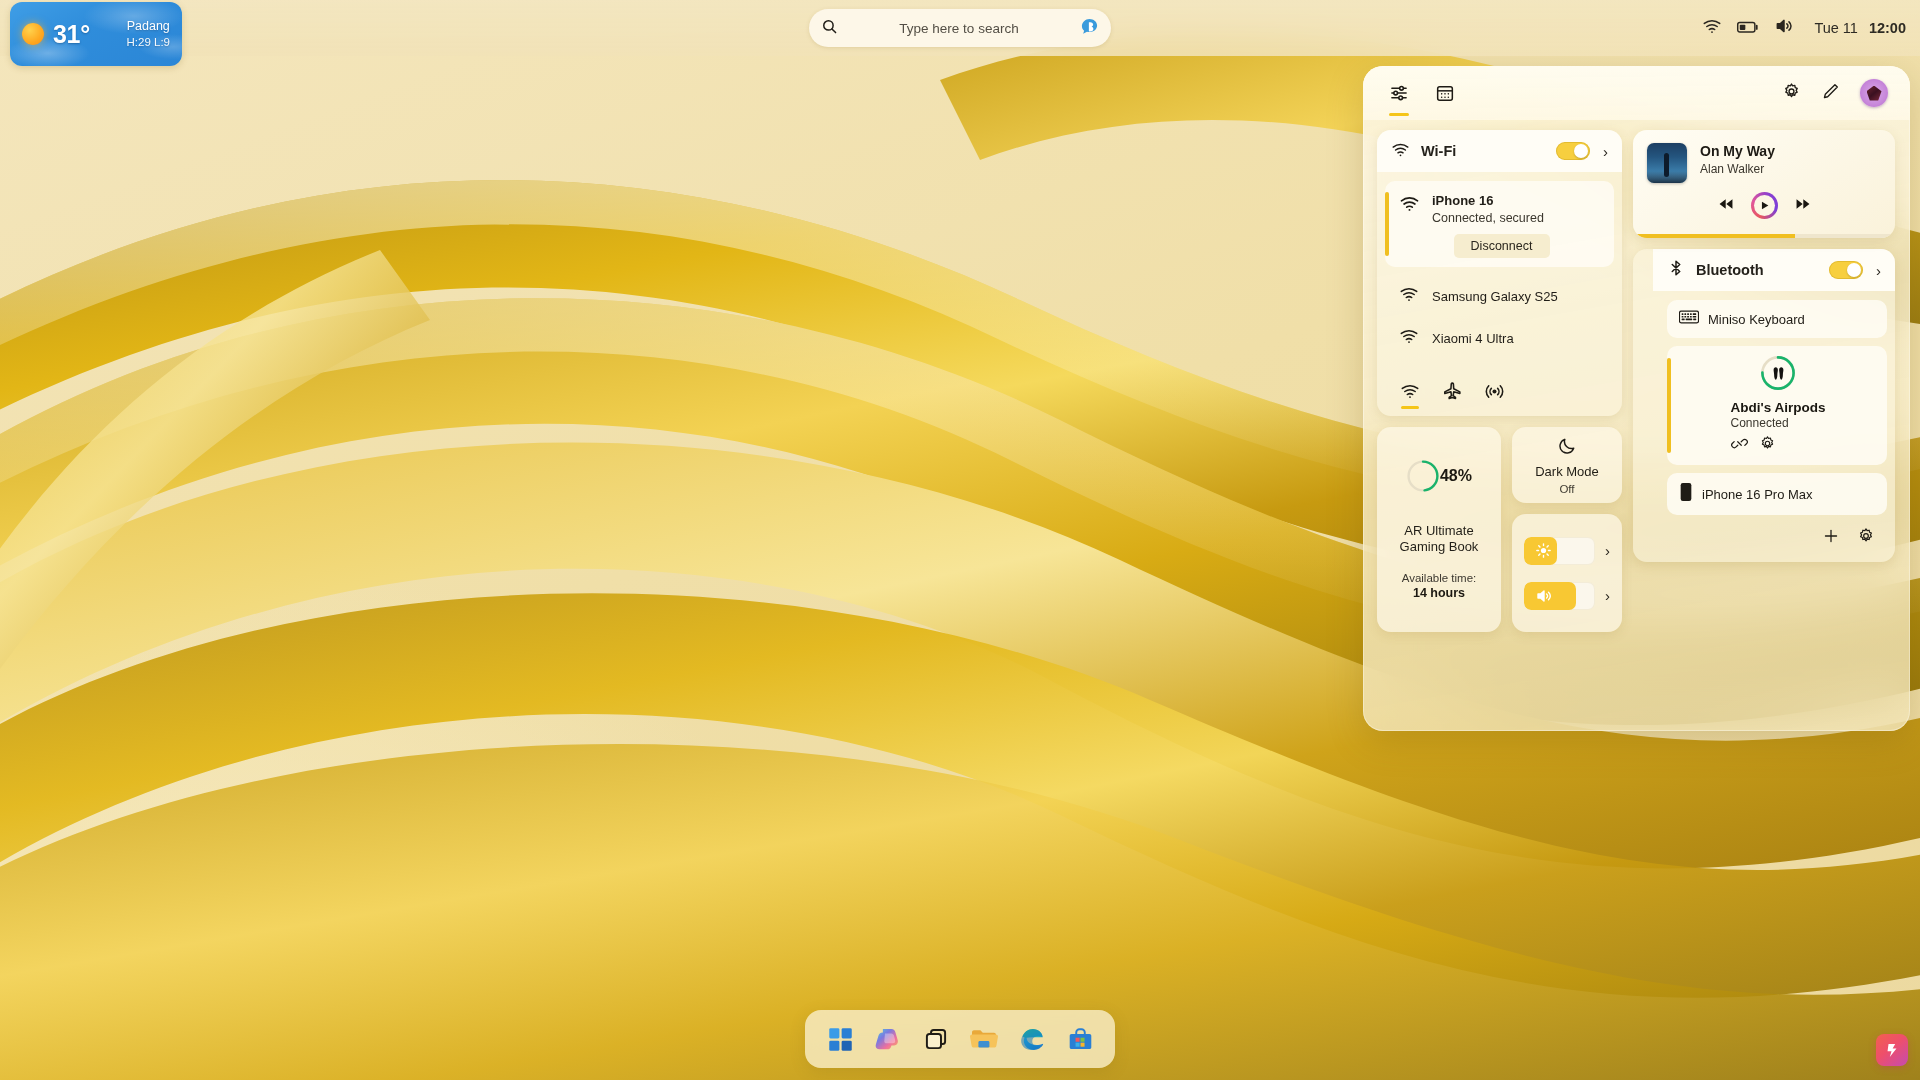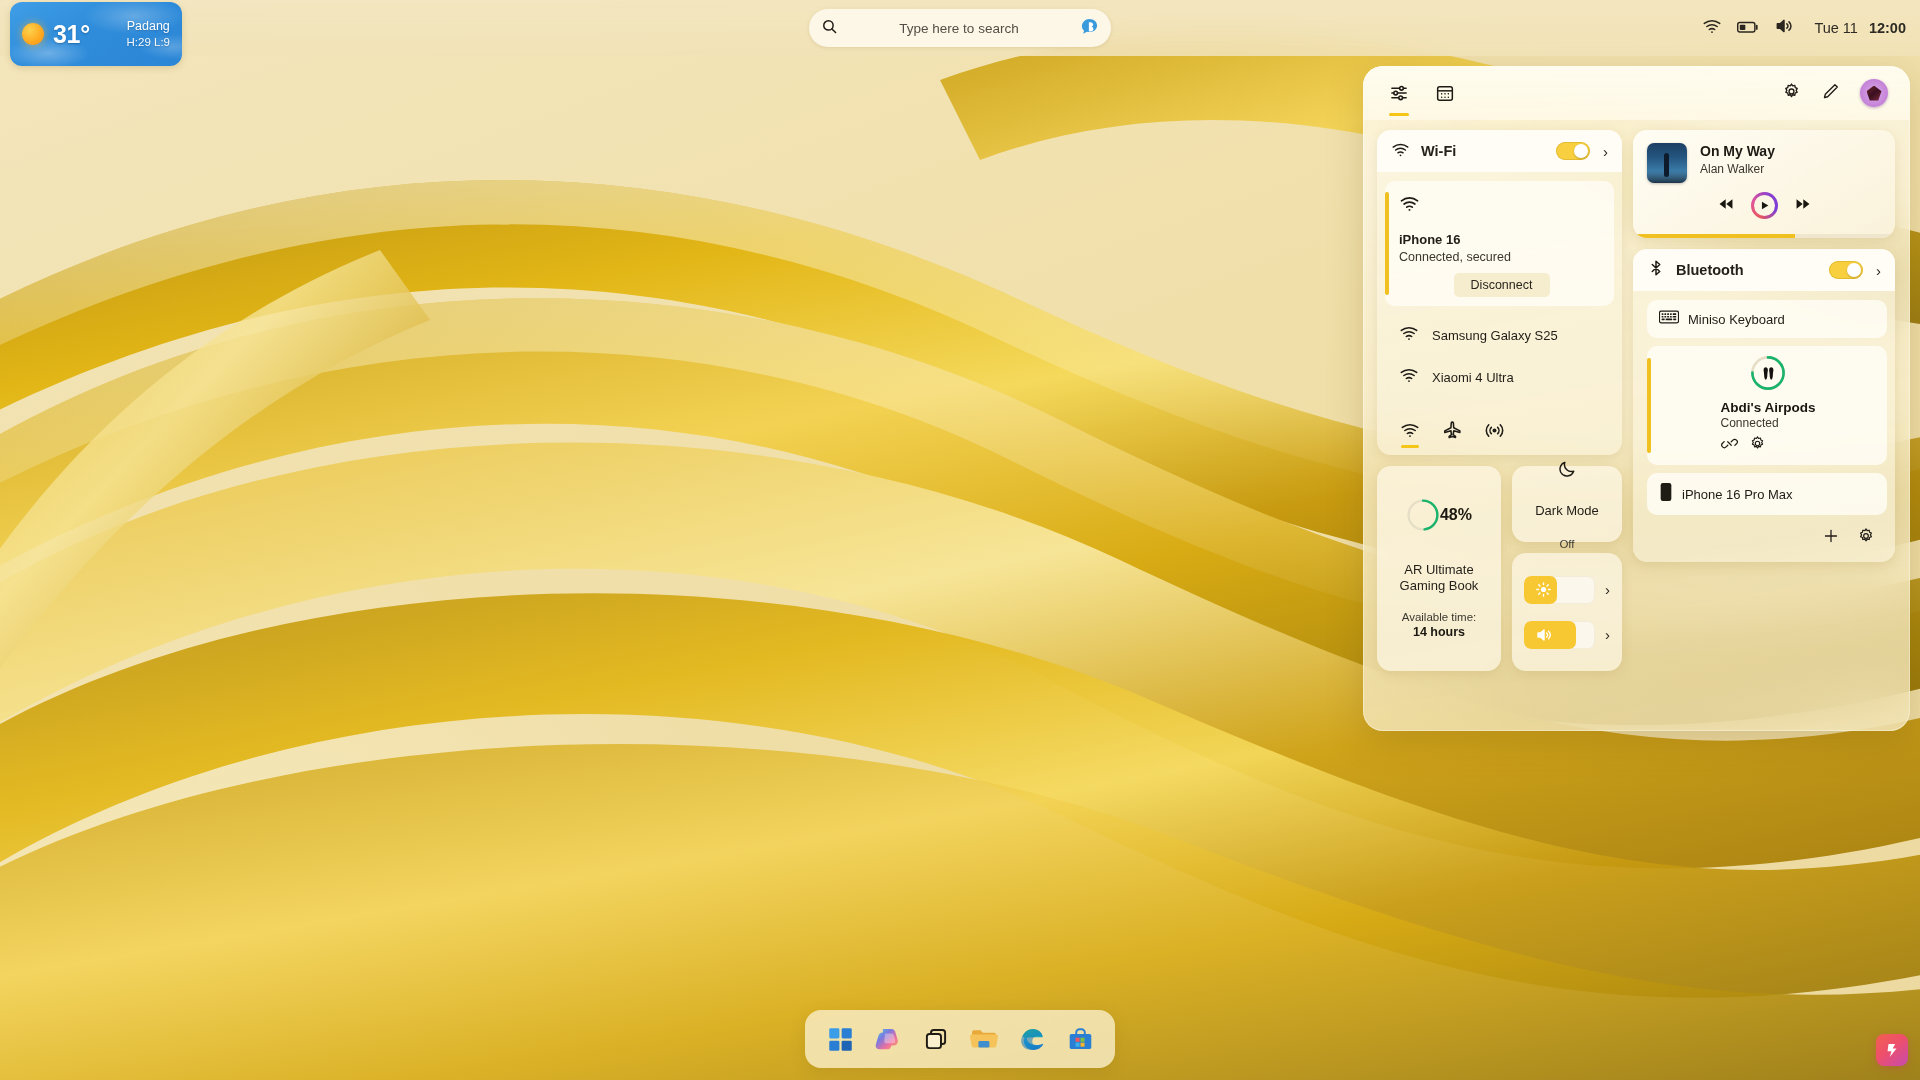--- a/index.html
+++ b/index.html
@@ -109,21 +109,21 @@
   .row-head .sp{margin-left:auto;display:flex;align-items:center;gap:13px;}
   .toggle{width:34px;height:18px;border-radius:10px;background:#f7cf3f;position:relative;box-shadow:inset 0 0 0 1px rgba(190,150,20,.35);}
   .toggle i{position:absolute;right:2px;top:2px;width:14px;height:14px;border-radius:50%;background:#fff;box-shadow:0 1px 2px rgba(0,0,0,.2);}
   .chev{font-size:15px;color:#2b2720;line-height:1;}
 
   .netsel{
     margin:9px 8px 0 8px;border-radius:10px;background:rgba(255,253,246,.80);
     position:relative;padding:10px 10px 9px 14px;
   }
   .netsel:before{content:"";position:absolute;left:0;top:11px;bottom:11px;width:3.5px;border-radius:3px;background:#f0bf20;}
-  .netrow{display:flex;align-items:flex-start;gap:12px;flex-direction:column;}
+  .netrow{display:flex;align-items:flex-start;gap:12px;}
   .netrow .txt .n{font-size:13px;font-weight:700;color:#201d17;}
   .netrow .txt .s{font-size:12.5px;color:#3b372e;margin-top:2px;}
   .disc{
     margin:9px auto 0 auto;display:block;width:96px;height:24px;border:0;border-radius:5px;
     background:#f6edcf;color:#2a261e;font-size:12.5px;cursor:pointer;
     font-family:"Liberation Sans", sans-serif;
   }
   .netlist{padding:8px 8px 0 8px;}
   .netitem{display:flex;align-items:center;gap:13px;padding:9px 0 9px 14px;}
   .netitem .n{font-size:13px;color:#201d17;}
@@ -143,21 +143,21 @@
   .mt .title{font-size:14px;font-weight:700;color:#1d1a14;}
   .mt .artist{font-size:12px;color:#3a362d;margin-top:3px;}
   .mctl{display:flex;align-items:center;justify-content:center;gap:16px;margin-top:9px;}
   .playring{width:27px;height:27px;border-radius:50%;display:flex;align-items:center;justify-content:center;
     background:conic-gradient(from 200deg,#e8575f,#e0559b,#8b3fd0,#7b3fd8,#e8575f);}
   .playring span{width:21px;height:21px;border-radius:50%;background:#fcf6e4;display:flex;align-items:center;justify-content:center;}
   .mprog{position:absolute;left:0;bottom:0;height:4.5px;width:100%;background:#efe6cd;}
   .mprog i{display:block;height:100%;background:#f0bf20;border-bottom-left-radius:0;}
 
   
-  .bt{border-radius:14px;overflow:hidden;background:rgba(252,246,226,.55);box-shadow:0 3px 12px rgba(120,92,24,.13);}
+  .bt{border-radius:14px;overflow:hidden;background:rgba(252,246,226,.55);box-shadow:0 3px 12px rgba(120,92,24,.13);padding-left:20px;}
   .btlist{padding:9px 8px 0 8px;display:flex;flex-direction:column;gap:8px;}
   .btitem{border-radius:10px;background:rgba(255,253,246,.84);display:flex;align-items:center;gap:9px;padding:9px 12px;margin-left:6px;}
   .btitem .n{font-size:13px;color:#1f1c16;}
   .btactive{position:relative;padding:9px 12px 9px 14px;flex-direction:column;}
   .btactive:before{content:"";position:absolute;left:0;top:12px;bottom:12px;width:3.5px;border-radius:3px;background:#f0bf20;}
   .ring{width:36px;height:36px;border-radius:50%;flex:none;position:relative;display:flex;align-items:center;justify-content:center;}
   .ring svg{position:absolute;inset:0;}
   .btactive .n{font-size:13.5px;font-weight:700;color:#1a1711;}
   .btactive .s{font-size:12px;color:#3b372e;margin-top:1px;}
   .btacts{display:flex;gap:11px;margin-top:5px;align-items:center;}
@@ -168,21 +168,21 @@
   .batt{width:124px;border-radius:14px;background:rgba(253,248,232,.70);box-shadow:0 3px 12px rgba(120,92,24,.12);
     padding:16px 8px 14px 8px;display:flex;flex-direction:column;align-items:center;height:205px;}
   .donut{width:66px;height:66px;position:relative;display:flex;align-items:center;justify-content:center;}
   .donut .pc{font-size:16px;font-weight:700;color:#1c1912;}
   .batt .dev{margin-top:14px;text-align:center;font-size:13px;color:#221f18;line-height:1.26;}
   .batt .avl{margin-top:16px;text-align:center;font-size:11.5px;color:#3c3830;}
   .batt .hrs{text-align:center;font-size:12.5px;font-weight:700;color:#1c1912;margin-top:2px;}
 
   .rightstack{flex:1;display:flex;flex-direction:column;gap:11px;}
   .dark{height:76px;border-radius:14px;background:rgba(253,248,232,.70);box-shadow:0 3px 12px rgba(120,92,24,.12);
-    display:flex;flex-direction:column;align-items:center;justify-content:center;gap:20px;}
+    display:flex;flex-direction:column;align-items:center;justify-content:center;gap:4px;}
   .dark .t{font-size:13px;color:#201d16;}
   .dark .st{font-size:11.5px;color:#403c33;}
 
   .sliders{flex:1;border-radius:14px;background:rgba(253,248,232,.70);box-shadow:0 3px 12px rgba(120,92,24,.12);
     padding:15px 12px;display:flex;flex-direction:column;justify-content:center;gap:17px;}
   .sl{display:flex;align-items:center;gap:10px;}
   .track{flex:1;height:28px;border-radius:7px;background:#fbf7ec;position:relative;overflow:hidden;
     box-shadow:inset 0 0 0 1px rgba(190,160,70,.12);}
   .track i{position:absolute;left:0;top:0;bottom:0;border-radius:7px;background:#f8c833;display:flex;align-items:center;padding-left:11px;}
   .track i svg{opacity:1;}

